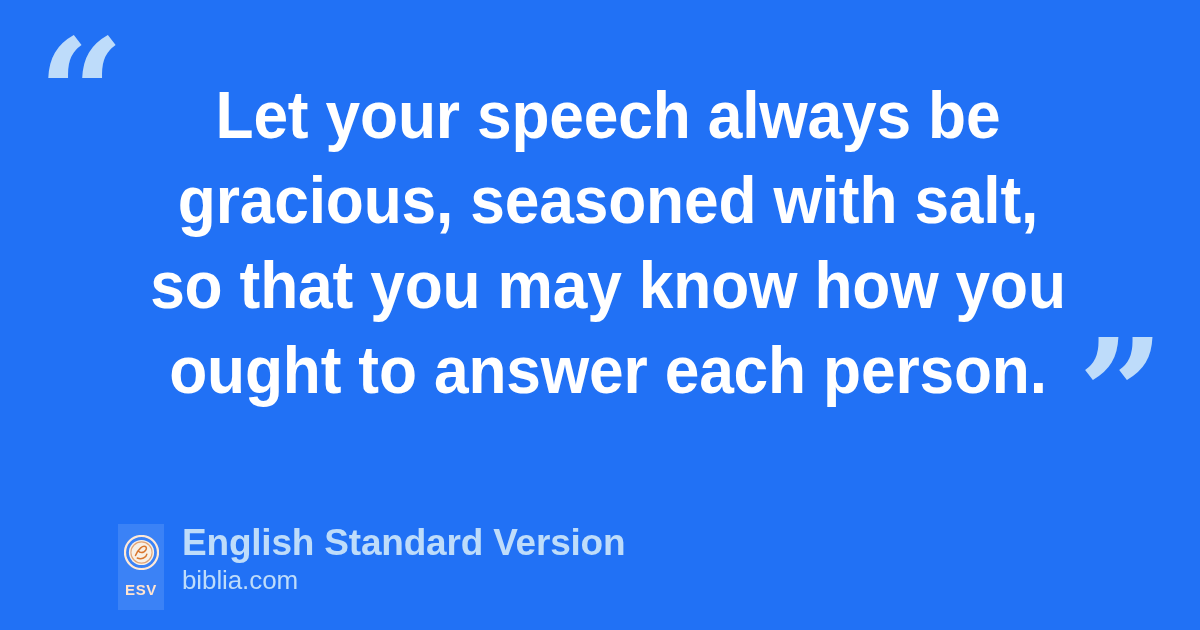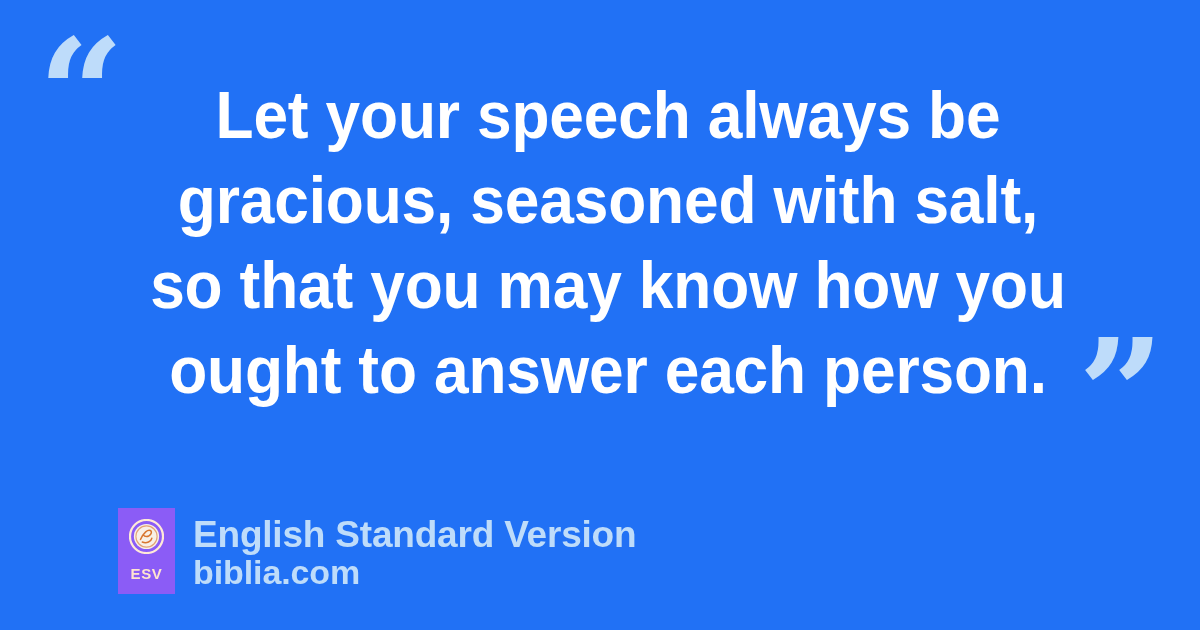--- a/index.html
+++ b/index.html
@@ -64,30 +64,31 @@
   
   #attribution {
     position: absolute;
     left: 118px;
     top: 508px;
     display: flex;
     align-items: center;
   }
 
   #esv-logo {
-    width: 57px;
+    width: 46px;
     height: 86px;
-    background: #8b5cf6;
+    background: #3b82f6;
     display: flex;
     flex-direction: column;
     align-items: center;
     justify-content: flex-start;
     padding-top: 11px;
     box-sizing: border-box;
     flex: 0 0 auto;
+    margin-top: 16px;
   }
   #esv-seal {
     width: 35px;
     height: 35px;
     position: relative;
   }
   #esv-seal svg { display: block; }
   #esv-logo-text {
     margin-top: 12px;
     color: #ffe4d0;
@@ -109,22 +110,22 @@
     font-family: "Liberation Sans Narrow", "Liberation Sans", sans-serif;
     font-weight: 700;
     font-size: 37px;
     line-height: 40px;
     letter-spacing: -0.2px;
     white-space: nowrap;
   }
   #site-url {
     color: #bedcfa;
     font-family: "Liberation Sans Narrow", "Liberation Sans", sans-serif;
-    font-weight: 700;
-    font-size: 34px;
+    font-weight: 400;
+    font-size: 26px;
     line-height: 30px;
     letter-spacing: -0.1px;
     margin-top: 2px;
     white-space: nowrap;
   }
 </style>
 </head>
 <body>
 
 <div id="card">

